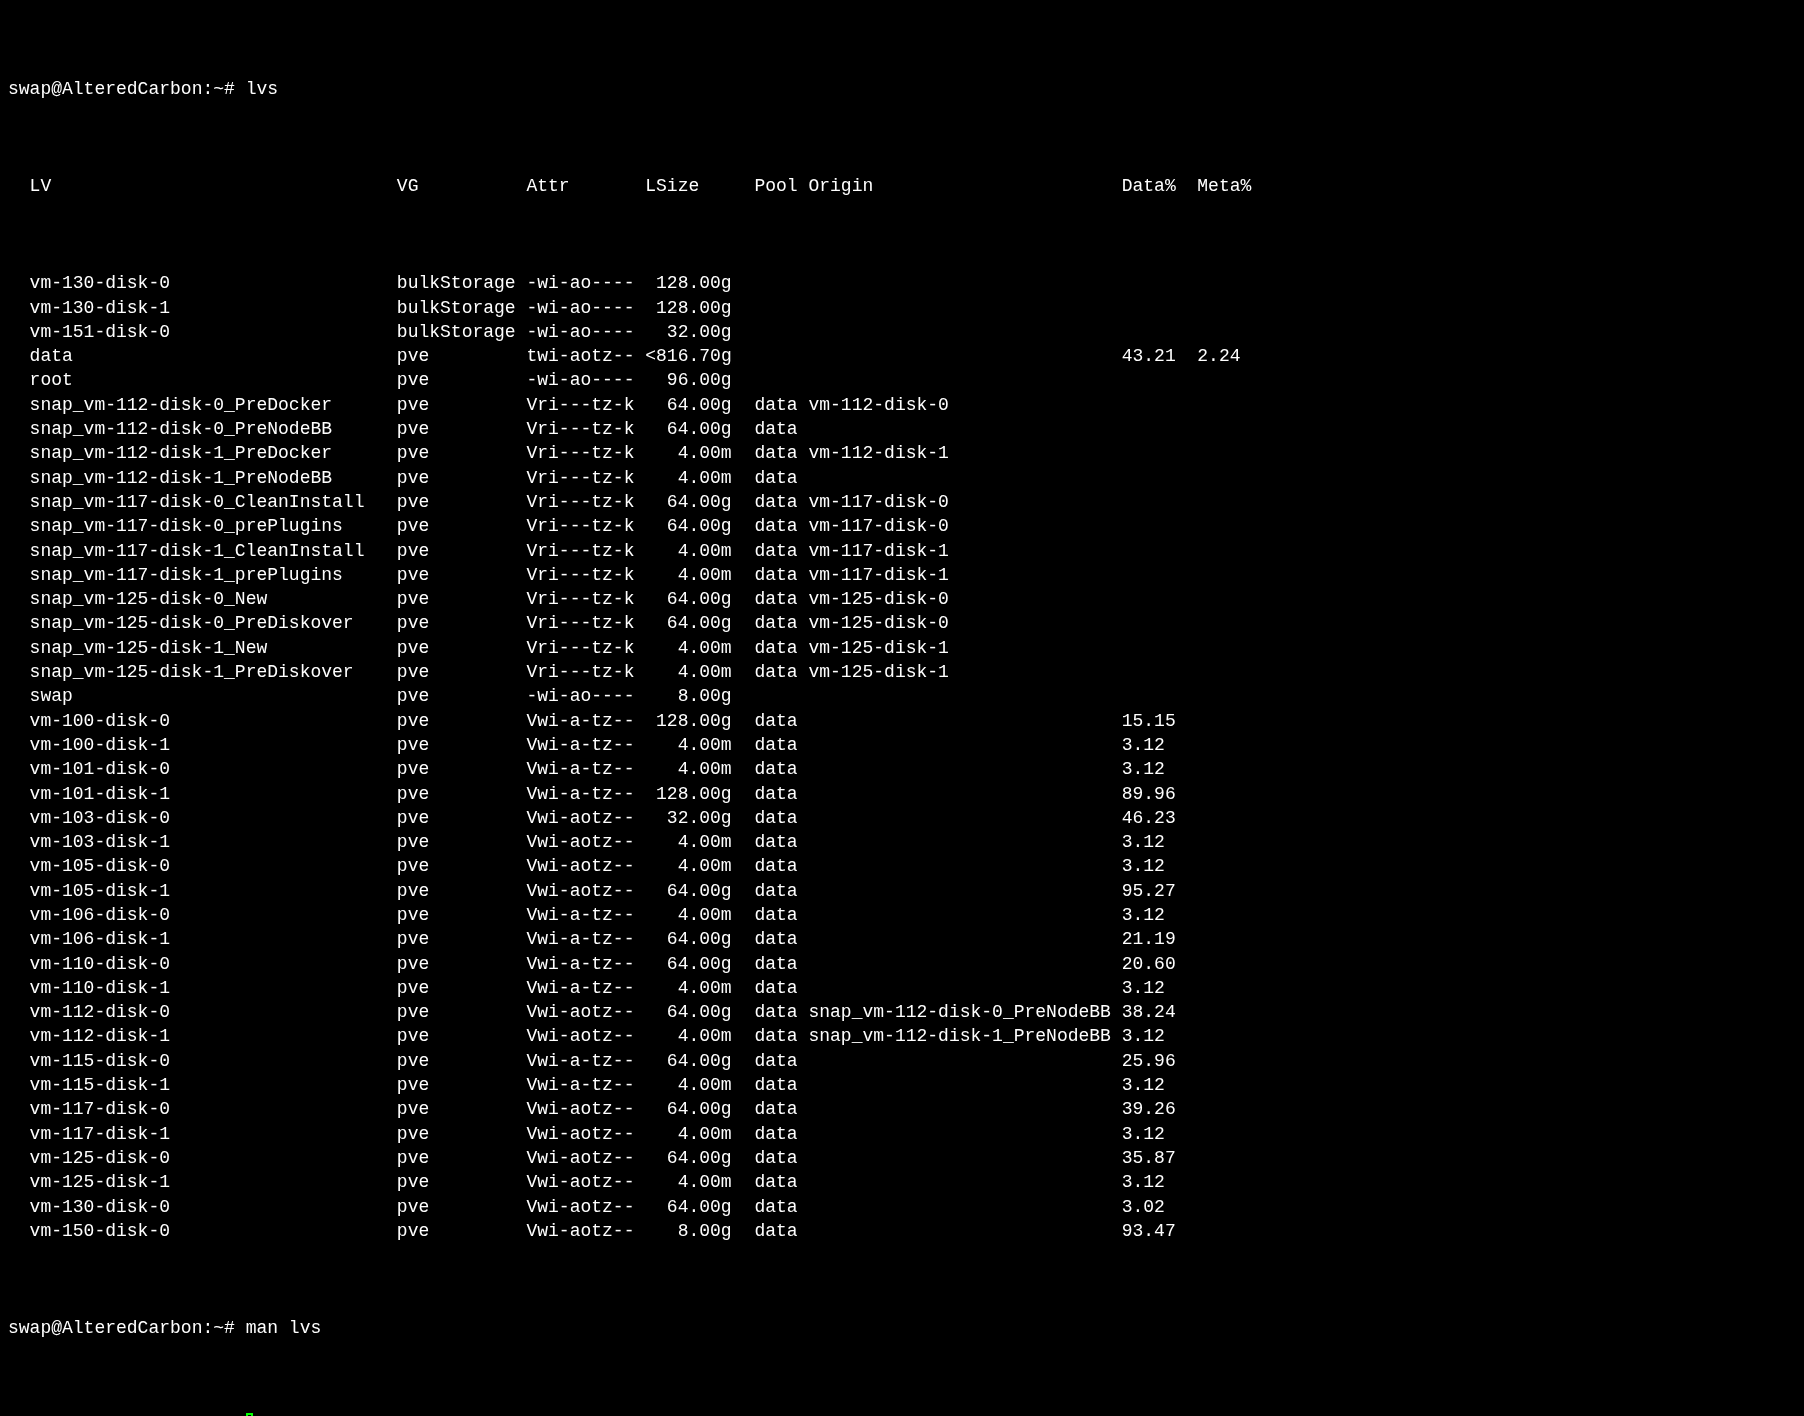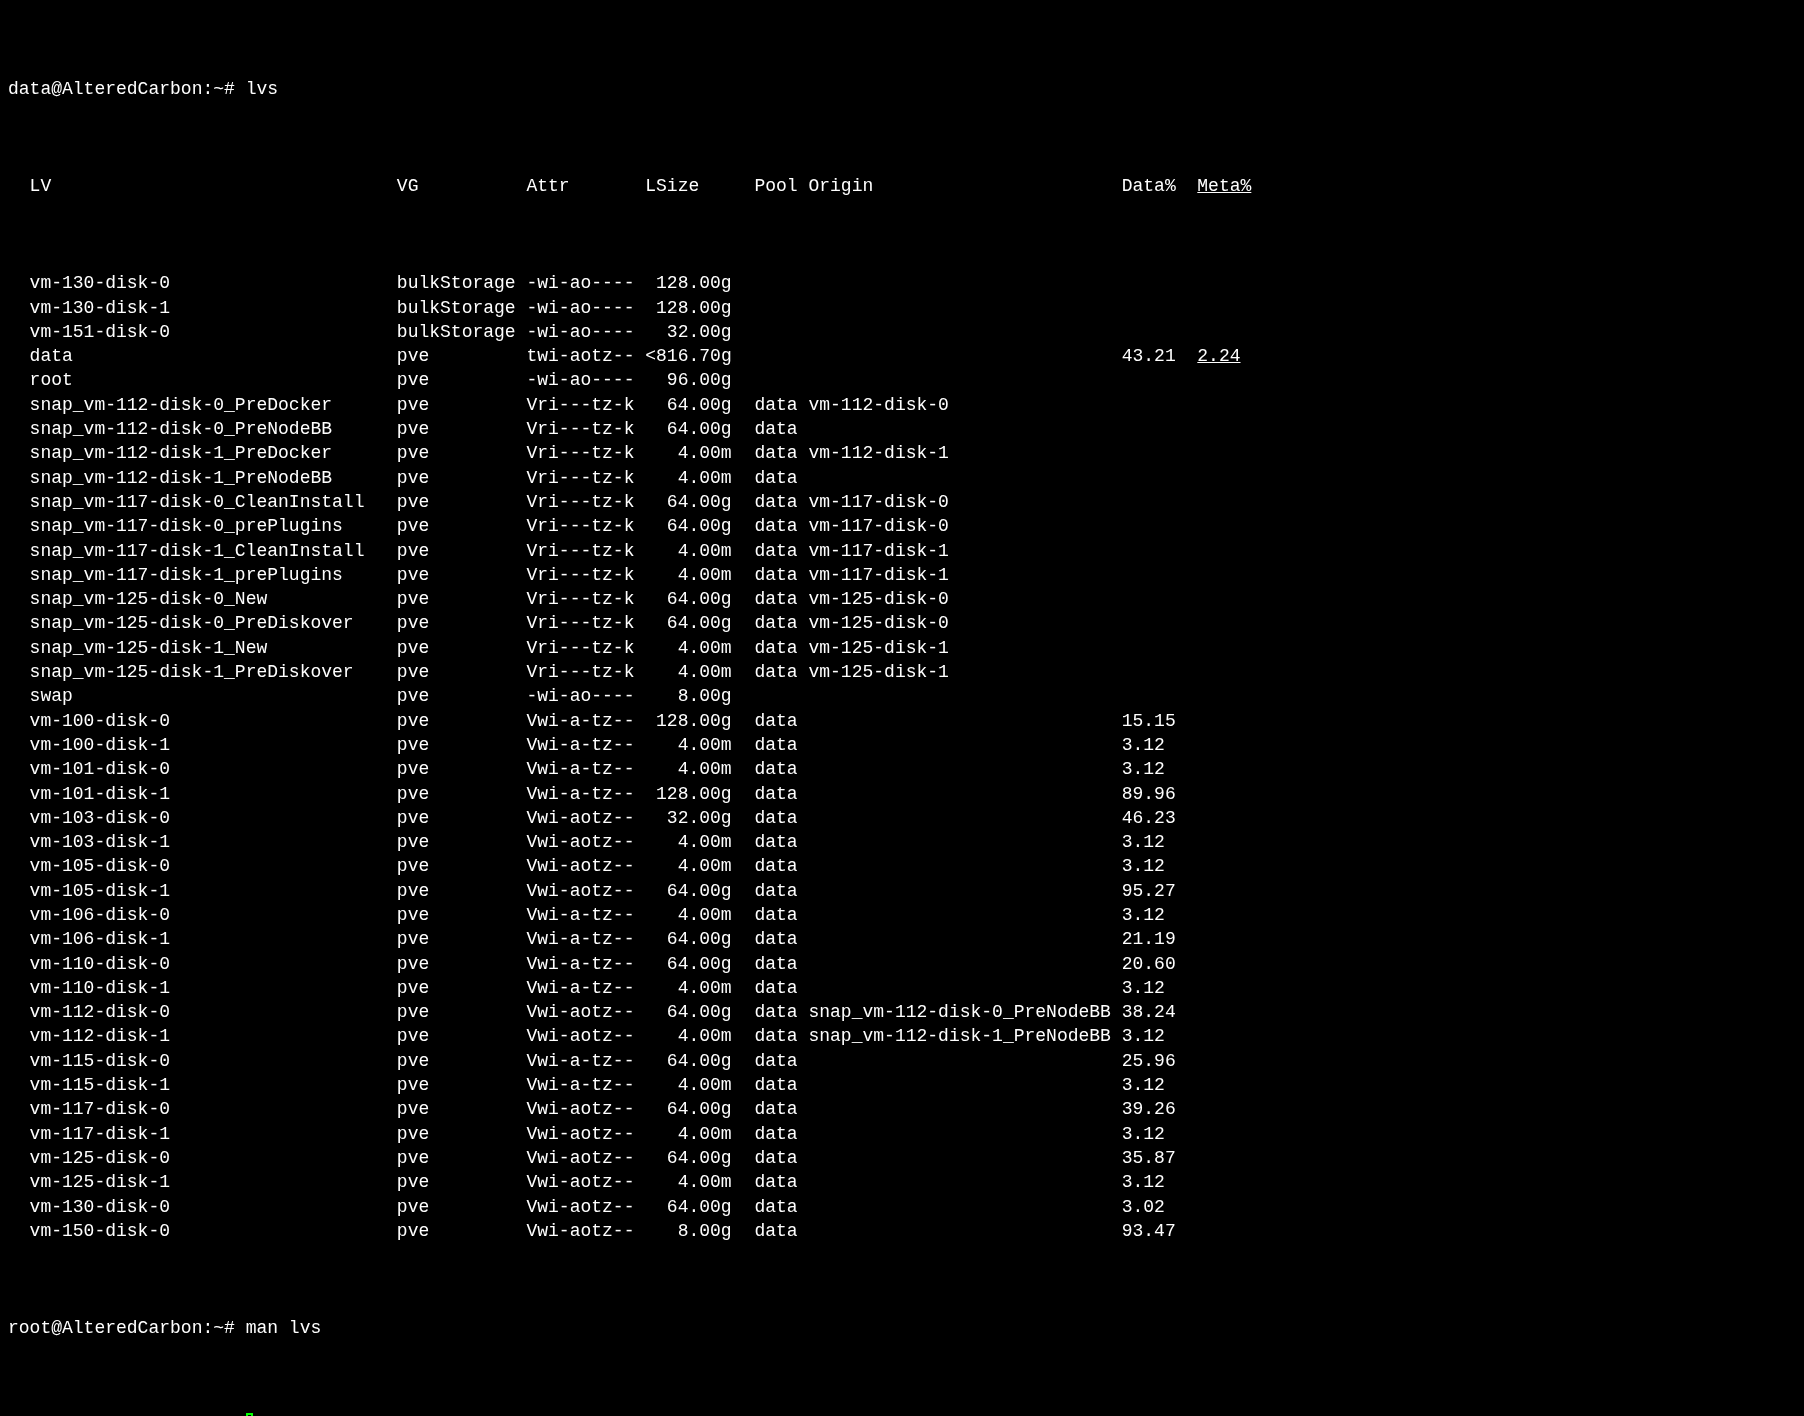--- a/index.html
+++ b/index.html
@@ -24,38 +24,38 @@
   }
   .col-lv     { width: 34ch; display: inline-block; }
   .col-vg     { width: 12ch; display: inline-block; }
   .col-attr   { width: 11ch; display: inline-block; }
   .col-lsize  { width: 8ch;  display: inline-block; text-align: right; }
   .gap1       { width: 1ch;  display: inline-block; }
   .col-pool   { width: 5ch;  display: inline-block; margin-left: 12px; }
   .col-origin { width: 29ch; display: inline-block; }
   .col-data   { width: 6ch;  display: inline-block; text-align: right; }
   .gap2       { width: 1ch;  display: inline-block; }
-  .col-meta   { width: 6ch;  display: inline-block; text-align: right; text-decoration: underline; }
+  .col-meta   { width: 6ch;  display: inline-block; text-align: right; }
   .cursor {
     display: inline-block;
     width: 0.65ch;
     height: 1.05em;
     border: 2px solid #00ff00;
     box-sizing: border-box;
     vertical-align: -2px;
   }
 </style>
 </head>
 <body>
 
 <div class="terminal">
 
-  <div class="prompt-line"><span>data@AlteredCarbon:~# lvs</span></div>
+  <div class="prompt-line"><span>swap@AlteredCarbon:~# lvs</span></div>
 
   <div class="hdr-line"><span class="pad"></span><span class="col-lv">LV</span><span class="col-vg">VG</span><span class="col-attr">Attr</span><span class="col-lsize" style="text-align:left">LSize</span><span class="gap1"></span><span class="col-pool">Pool</span><span class="col-origin">Origin</span><span class="col-data" style="text-align:left">Data%</span><span class="gap2"></span><span class="col-meta" style="text-align:left">Meta%</span></div>
 
   <div id="rows-container"><div class="row-line"><span class="pad"></span><span class="col-lv">vm-130-disk-0</span><span class="col-vg">bulkStorage</span><span class="col-attr">-wi-ao----</span><span class="col-lsize">128.00g</span><span class="gap1"></span><span class="col-pool"></span><span class="col-origin"></span><span class="col-data" style="text-align:left"></span><span class="gap2"></span><span class="col-meta" style="text-align:left"></span></div><div class="row-line"><span class="pad"></span><span class="col-lv">vm-130-disk-1</span><span class="col-vg">bulkStorage</span><span class="col-attr">-wi-ao----</span><span class="col-lsize">128.00g</span><span class="gap1"></span><span class="col-pool"></span><span class="col-origin"></span><span class="col-data" style="text-align:left"></span><span class="gap2"></span><span class="col-meta" style="text-align:left"></span></div><div class="row-line"><span class="pad"></span><span class="col-lv">vm-151-disk-0</span><span class="col-vg">bulkStorage</span><span class="col-attr">-wi-ao----</span><span class="col-lsize">32.00g</span><span class="gap1"></span><span class="col-pool"></span><span class="col-origin"></span><span class="col-data" style="text-align:left"></span><span class="gap2"></span><span class="col-meta" style="text-align:left"></span></div><div class="row-line"><span class="pad"></span><span class="col-lv">data</span><span class="col-vg">pve</span><span class="col-attr">twi-aotz--</span><span class="col-lsize">&lt;816.70g</span><span class="gap1"></span><span class="col-pool"></span><span class="col-origin"></span><span class="col-data" style="text-align:left">43.21</span><span class="gap2"></span><span class="col-meta" style="text-align:left">2.24</span></div><div class="row-line"><span class="pad"></span><span class="col-lv">root</span><span class="col-vg">pve</span><span class="col-attr">-wi-ao----</span><span class="col-lsize">96.00g</span><span class="gap1"></span><span class="col-pool"></span><span class="col-origin"></span><span class="col-data" style="text-align:left"></span><span class="gap2"></span><span class="col-meta" style="text-align:left"></span></div><div class="row-line"><span class="pad"></span><span class="col-lv">snap_vm-112-disk-0_PreDocker</span><span class="col-vg">pve</span><span class="col-attr">Vri---tz-k</span><span class="col-lsize">64.00g</span><span class="gap1"></span><span class="col-pool">data</span><span class="col-origin">vm-112-disk-0</span><span class="col-data" style="text-align:left"></span><span class="gap2"></span><span class="col-meta" style="text-align:left"></span></div><div class="row-line"><span class="pad"></span><span class="col-lv">snap_vm-112-disk-0_PreNodeBB</span><span class="col-vg">pve</span><span class="col-attr">Vri---tz-k</span><span class="col-lsize">64.00g</span><span class="gap1"></span><span class="col-pool">data</span><span class="col-origin"></span><span class="col-data" style="text-align:left"></span><span class="gap2"></span><span class="col-meta" style="text-align:left"></span></div><div class="row-line"><span class="pad"></span><span class="col-lv">snap_vm-112-disk-1_PreDocker</span><span class="col-vg">pve</span><span class="col-attr">Vri---tz-k</span><span class="col-lsize">4.00m</span><span class="gap1"></span><span class="col-pool">data</span><span class="col-origin">vm-112-disk-1</span><span class="col-data" style="text-align:left"></span><span class="gap2"></span><span class="col-meta" style="text-align:left"></span></div><div class="row-line"><span class="pad"></span><span class="col-lv">snap_vm-112-disk-1_PreNodeBB</span><span class="col-vg">pve</span><span class="col-attr">Vri---tz-k</span><span class="col-lsize">4.00m</span><span class="gap1"></span><span class="col-pool">data</span><span class="col-origin"></span><span class="col-data" style="text-align:left"></span><span class="gap2"></span><span class="col-meta" style="text-align:left"></span></div><div class="row-line"><span class="pad"></span><span class="col-lv">snap_vm-117-disk-0_CleanInstall</span><span class="col-vg">pve</span><span class="col-attr">Vri---tz-k</span><span class="col-lsize">64.00g</span><span class="gap1"></span><span class="col-pool">data</span><span class="col-origin">vm-117-disk-0</span><span class="col-data" style="text-align:left"></span><span class="gap2"></span><span class="col-meta" style="text-align:left"></span></div><div class="row-line"><span class="pad"></span><span class="col-lv">snap_vm-117-disk-0_prePlugins</span><span class="col-vg">pve</span><span class="col-attr">Vri---tz-k</span><span class="col-lsize">64.00g</span><span class="gap1"></span><span class="col-pool">data</span><span class="col-origin">vm-117-disk-0</span><span class="col-data" style="text-align:left"></span><span class="gap2"></span><span class="col-meta" style="text-align:left"></span></div><div class="row-line"><span class="pad"></span><span class="col-lv">snap_vm-117-disk-1_CleanInstall</span><span class="col-vg">pve</span><span class="col-attr">Vri---tz-k</span><span class="col-lsize">4.00m</span><span class="gap1"></span><span class="col-pool">data</span><span class="col-origin">vm-117-disk-1</span><span class="col-data" style="text-align:left"></span><span class="gap2"></span><span class="col-meta" style="text-align:left"></span></div><div class="row-line"><span class="pad"></span><span class="col-lv">snap_vm-117-disk-1_prePlugins</span><span class="col-vg">pve</span><span class="col-attr">Vri---tz-k</span><span class="col-lsize">4.00m</span><span class="gap1"></span><span class="col-pool">data</span><span class="col-origin">vm-117-disk-1</span><span class="col-data" style="text-align:left"></span><span class="gap2"></span><span class="col-meta" style="text-align:left"></span></div><div class="row-line"><span class="pad"></span><span class="col-lv">snap_vm-125-disk-0_New</span><span class="col-vg">pve</span><span class="col-attr">Vri---tz-k</span><span class="col-lsize">64.00g</span><span class="gap1"></span><span class="col-pool">data</span><span class="col-origin">vm-125-disk-0</span><span class="col-data" style="text-align:left"></span><span class="gap2"></span><span class="col-meta" style="text-align:left"></span></div><div class="row-line"><span class="pad"></span><span class="col-lv">snap_vm-125-disk-0_PreDiskover</span><span class="col-vg">pve</span><span class="col-attr">Vri---tz-k</span><span class="col-lsize">64.00g</span><span class="gap1"></span><span class="col-pool">data</span><span class="col-origin">vm-125-disk-0</span><span class="col-data" style="text-align:left"></span><span class="gap2"></span><span class="col-meta" style="text-align:left"></span></div><div class="row-line"><span class="pad"></span><span class="col-lv">snap_vm-125-disk-1_New</span><span class="col-vg">pve</span><span class="col-attr">Vri---tz-k</span><span class="col-lsize">4.00m</span><span class="gap1"></span><span class="col-pool">data</span><span class="col-origin">vm-125-disk-1</span><span class="col-data" style="text-align:left"></span><span class="gap2"></span><span class="col-meta" style="text-align:left"></span></div><div class="row-line"><span class="pad"></span><span class="col-lv">snap_vm-125-disk-1_PreDiskover</span><span class="col-vg">pve</span><span class="col-attr">Vri---tz-k</span><span class="col-lsize">4.00m</span><span class="gap1"></span><span class="col-pool">data</span><span class="col-origin">vm-125-disk-1</span><span class="col-data" style="text-align:left"></span><span class="gap2"></span><span class="col-meta" style="text-align:left"></span></div><div class="row-line"><span class="pad"></span><span class="col-lv">swap</span><span class="col-vg">pve</span><span class="col-attr">-wi-ao----</span><span class="col-lsize">8.00g</span><span class="gap1"></span><span class="col-pool"></span><span class="col-origin"></span><span class="col-data" style="text-align:left"></span><span class="gap2"></span><span class="col-meta" style="text-align:left"></span></div><div class="row-line"><span class="pad"></span><span class="col-lv">vm-100-disk-0</span><span class="col-vg">pve</span><span class="col-attr">Vwi-a-tz--</span><span class="col-lsize">128.00g</span><span class="gap1"></span><span class="col-pool">data</span><span class="col-origin"></span><span class="col-data" style="text-align:left">15.15</span><span class="gap2"></span><span class="col-meta" style="text-align:left"></span></div><div class="row-line"><span class="pad"></span><span class="col-lv">vm-100-disk-1</span><span class="col-vg">pve</span><span class="col-attr">Vwi-a-tz--</span><span class="col-lsize">4.00m</span><span class="gap1"></span><span class="col-pool">data</span><span class="col-origin"></span><span class="col-data" style="text-align:left">3.12</span><span class="gap2"></span><span class="col-meta" style="text-align:left"></span></div><div class="row-line"><span class="pad"></span><span class="col-lv">vm-101-disk-0</span><span class="col-vg">pve</span><span class="col-attr">Vwi-a-tz--</span><span class="col-lsize">4.00m</span><span class="gap1"></span><span class="col-pool">data</span><span class="col-origin"></span><span class="col-data" style="text-align:left">3.12</span><span class="gap2"></span><span class="col-meta" style="text-align:left"></span></div><div class="row-line"><span class="pad"></span><span class="col-lv">vm-101-disk-1</span><span class="col-vg">pve</span><span class="col-attr">Vwi-a-tz--</span><span class="col-lsize">128.00g</span><span class="gap1"></span><span class="col-pool">data</span><span class="col-origin"></span><span class="col-data" style="text-align:left">89.96</span><span class="gap2"></span><span class="col-meta" style="text-align:left"></span></div><div class="row-line"><span class="pad"></span><span class="col-lv">vm-103-disk-0</span><span class="col-vg">pve</span><span class="col-attr">Vwi-aotz--</span><span class="col-lsize">32.00g</span><span class="gap1"></span><span class="col-pool">data</span><span class="col-origin"></span><span class="col-data" style="text-align:left">46.23</span><span class="gap2"></span><span class="col-meta" style="text-align:left"></span></div><div class="row-line"><span class="pad"></span><span class="col-lv">vm-103-disk-1</span><span class="col-vg">pve</span><span class="col-attr">Vwi-aotz--</span><span class="col-lsize">4.00m</span><span class="gap1"></span><span class="col-pool">data</span><span class="col-origin"></span><span class="col-data" style="text-align:left">3.12</span><span class="gap2"></span><span class="col-meta" style="text-align:left"></span></div><div class="row-line"><span class="pad"></span><span class="col-lv">vm-105-disk-0</span><span class="col-vg">pve</span><span class="col-attr">Vwi-aotz--</span><span class="col-lsize">4.00m</span><span class="gap1"></span><span class="col-pool">data</span><span class="col-origin"></span><span class="col-data" style="text-align:left">3.12</span><span class="gap2"></span><span class="col-meta" style="text-align:left"></span></div><div class="row-line"><span class="pad"></span><span class="col-lv">vm-105-disk-1</span><span class="col-vg">pve</span><span class="col-attr">Vwi-aotz--</span><span class="col-lsize">64.00g</span><span class="gap1"></span><span class="col-pool">data</span><span class="col-origin"></span><span class="col-data" style="text-align:left">95.27</span><span class="gap2"></span><span class="col-meta" style="text-align:left"></span></div><div class="row-line"><span class="pad"></span><span class="col-lv">vm-106-disk-0</span><span class="col-vg">pve</span><span class="col-attr">Vwi-a-tz--</span><span class="col-lsize">4.00m</span><span class="gap1"></span><span class="col-pool">data</span><span class="col-origin"></span><span class="col-data" style="text-align:left">3.12</span><span class="gap2"></span><span class="col-meta" style="text-align:left"></span></div><div class="row-line"><span class="pad"></span><span class="col-lv">vm-106-disk-1</span><span class="col-vg">pve</span><span class="col-attr">Vwi-a-tz--</span><span class="col-lsize">64.00g</span><span class="gap1"></span><span class="col-pool">data</span><span class="col-origin"></span><span class="col-data" style="text-align:left">21.19</span><span class="gap2"></span><span class="col-meta" style="text-align:left"></span></div><div class="row-line"><span class="pad"></span><span class="col-lv">vm-110-disk-0</span><span class="col-vg">pve</span><span class="col-attr">Vwi-a-tz--</span><span class="col-lsize">64.00g</span><span class="gap1"></span><span class="col-pool">data</span><span class="col-origin"></span><span class="col-data" style="text-align:left">20.60</span><span class="gap2"></span><span class="col-meta" style="text-align:left"></span></div><div class="row-line"><span class="pad"></span><span class="col-lv">vm-110-disk-1</span><span class="col-vg">pve</span><span class="col-attr">Vwi-a-tz--</span><span class="col-lsize">4.00m</span><span class="gap1"></span><span class="col-pool">data</span><span class="col-origin"></span><span class="col-data" style="text-align:left">3.12</span><span class="gap2"></span><span class="col-meta" style="text-align:left"></span></div><div class="row-line"><span class="pad"></span><span class="col-lv">vm-112-disk-0</span><span class="col-vg">pve</span><span class="col-attr">Vwi-aotz--</span><span class="col-lsize">64.00g</span><span class="gap1"></span><span class="col-pool">data</span><span class="col-origin">snap_vm-112-disk-0_PreNodeBB</span><span class="col-data" style="text-align:left">38.24</span><span class="gap2"></span><span class="col-meta" style="text-align:left"></span></div><div class="row-line"><span class="pad"></span><span class="col-lv">vm-112-disk-1</span><span class="col-vg">pve</span><span class="col-attr">Vwi-aotz--</span><span class="col-lsize">4.00m</span><span class="gap1"></span><span class="col-pool">data</span><span class="col-origin">snap_vm-112-disk-1_PreNodeBB</span><span class="col-data" style="text-align:left">3.12</span><span class="gap2"></span><span class="col-meta" style="text-align:left"></span></div><div class="row-line"><span class="pad"></span><span class="col-lv">vm-115-disk-0</span><span class="col-vg">pve</span><span class="col-attr">Vwi-a-tz--</span><span class="col-lsize">64.00g</span><span class="gap1"></span><span class="col-pool">data</span><span class="col-origin"></span><span class="col-data" style="text-align:left">25.96</span><span class="gap2"></span><span class="col-meta" style="text-align:left"></span></div><div class="row-line"><span class="pad"></span><span class="col-lv">vm-115-disk-1</span><span class="col-vg">pve</span><span class="col-attr">Vwi-a-tz--</span><span class="col-lsize">4.00m</span><span class="gap1"></span><span class="col-pool">data</span><span class="col-origin"></span><span class="col-data" style="text-align:left">3.12</span><span class="gap2"></span><span class="col-meta" style="text-align:left"></span></div><div class="row-line"><span class="pad"></span><span class="col-lv">vm-117-disk-0</span><span class="col-vg">pve</span><span class="col-attr">Vwi-aotz--</span><span class="col-lsize">64.00g</span><span class="gap1"></span><span class="col-pool">data</span><span class="col-origin"></span><span class="col-data" style="text-align:left">39.26</span><span class="gap2"></span><span class="col-meta" style="text-align:left"></span></div><div class="row-line"><span class="pad"></span><span class="col-lv">vm-117-disk-1</span><span class="col-vg">pve</span><span class="col-attr">Vwi-aotz--</span><span class="col-lsize">4.00m</span><span class="gap1"></span><span class="col-pool">data</span><span class="col-origin"></span><span class="col-data" style="text-align:left">3.12</span><span class="gap2"></span><span class="col-meta" style="text-align:left"></span></div><div class="row-line"><span class="pad"></span><span class="col-lv">vm-125-disk-0</span><span class="col-vg">pve</span><span class="col-attr">Vwi-aotz--</span><span class="col-lsize">64.00g</span><span class="gap1"></span><span class="col-pool">data</span><span class="col-origin"></span><span class="col-data" style="text-align:left">35.87</span><span class="gap2"></span><span class="col-meta" style="text-align:left"></span></div><div class="row-line"><span class="pad"></span><span class="col-lv">vm-125-disk-1</span><span class="col-vg">pve</span><span class="col-attr">Vwi-aotz--</span><span class="col-lsize">4.00m</span><span class="gap1"></span><span class="col-pool">data</span><span class="col-origin"></span><span class="col-data" style="text-align:left">3.12</span><span class="gap2"></span><span class="col-meta" style="text-align:left"></span></div><div class="row-line"><span class="pad"></span><span class="col-lv">vm-130-disk-0</span><span class="col-vg">pve</span><span class="col-attr">Vwi-aotz--</span><span class="col-lsize">64.00g</span><span class="gap1"></span><span class="col-pool">data</span><span class="col-origin"></span><span class="col-data" style="text-align:left">3.02</span><span class="gap2"></span><span class="col-meta" style="text-align:left"></span></div><div class="row-line"><span class="pad"></span><span class="col-lv">vm-150-disk-0</span><span class="col-vg">pve</span><span class="col-attr">Vwi-aotz--</span><span class="col-lsize">8.00g</span><span class="gap1"></span><span class="col-pool">data</span><span class="col-origin"></span><span class="col-data" style="text-align:left">93.47</span><span class="gap2"></span><span class="col-meta" style="text-align:left"></span></div></div>
 
-  <div class="prompt-line"><span>root@AlteredCarbon:~# man lvs</span></div>
+  <div class="prompt-line"><span>swap@AlteredCarbon:~# man lvs</span></div>
 
   <div class="prompt-line"><span>root@AlteredCarbon:~# </span><span class="cursor"></span></div>
 
 </div>
 
 </body></html>

